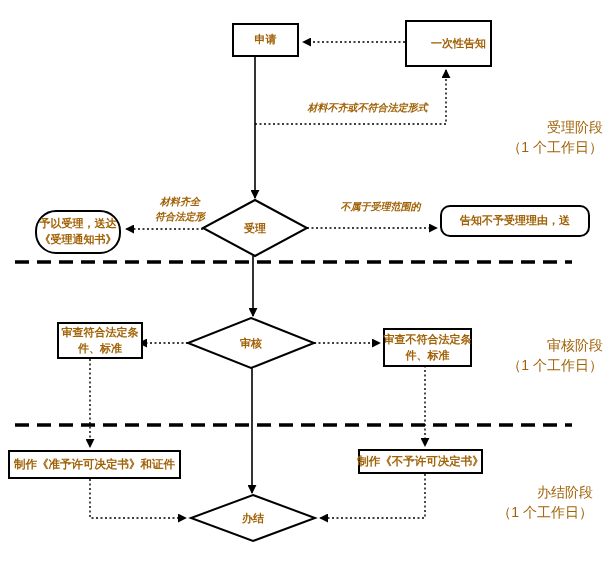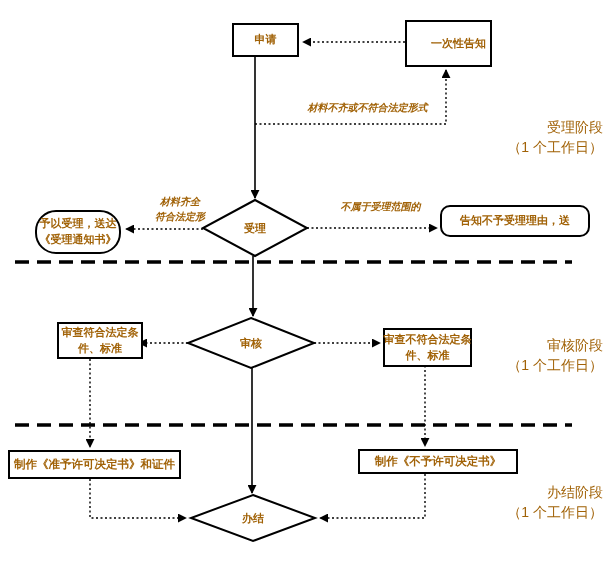--- a/index.html
+++ b/index.html
@@ -111,21 +111,21 @@
 
   <div class="box" style="left:383px;top:322px;width:89px;height:39px;margin-top:6px;">
     <span>审查不符合法定条</span>
     <span>件、标准</span>
   </div>
 
   <div class="box" style="left:8px;top:450px;width:173px;height:29px;font-size:11.5px;">
     <span>制作《准予许可决定书》和证件</span>
   </div>
 
-  <div class="box" style="left:358px;top:449px;width:160px;height:25px;font-size:11.5px;">
+  <div class="box" style="left:358px;top:449px;width:125px;height:25px;font-size:11.5px;">
     <span>制作《不予许可决定书》</span>
   </div>
 
   <div class="diamond-label" style="left:225px;top:221px;width:60px;">受理</div>
   <div class="diamond-label" style="left:221px;top:336px;width:60px;text-align:center;">审核</div>
   <div class="diamond-label" style="left:223px;top:511px;width:60px;">办结</div>
 
   <div class="note" style="left:285px;top:100px;width:165px;">材料不齐或不符合法定形式</div>
 
   <div class="note" style="left:138px;top:194px;width:84px;">
@@ -138,18 +138,18 @@
   <div class="stage-label" style="left:498px;top:117px;width:105px;">
     <span>受理阶段</span>
     <span>（1 个工作日）</span>
   </div>
 
   <div class="stage-label" style="left:498px;top:335px;width:105px;">
     <span>审核阶段</span>
     <span>（1 个工作日）</span>
   </div>
 
-  <div class="stage-label" style="left:498px;top:482px;width:105px;">
+  <div class="stage-label" style="left:488px;top:482px;width:105px;">
     <span>办结阶段</span>
     <span>（1 个工作日）</span>
   </div>
 
 </div>
 
 </body></html>

